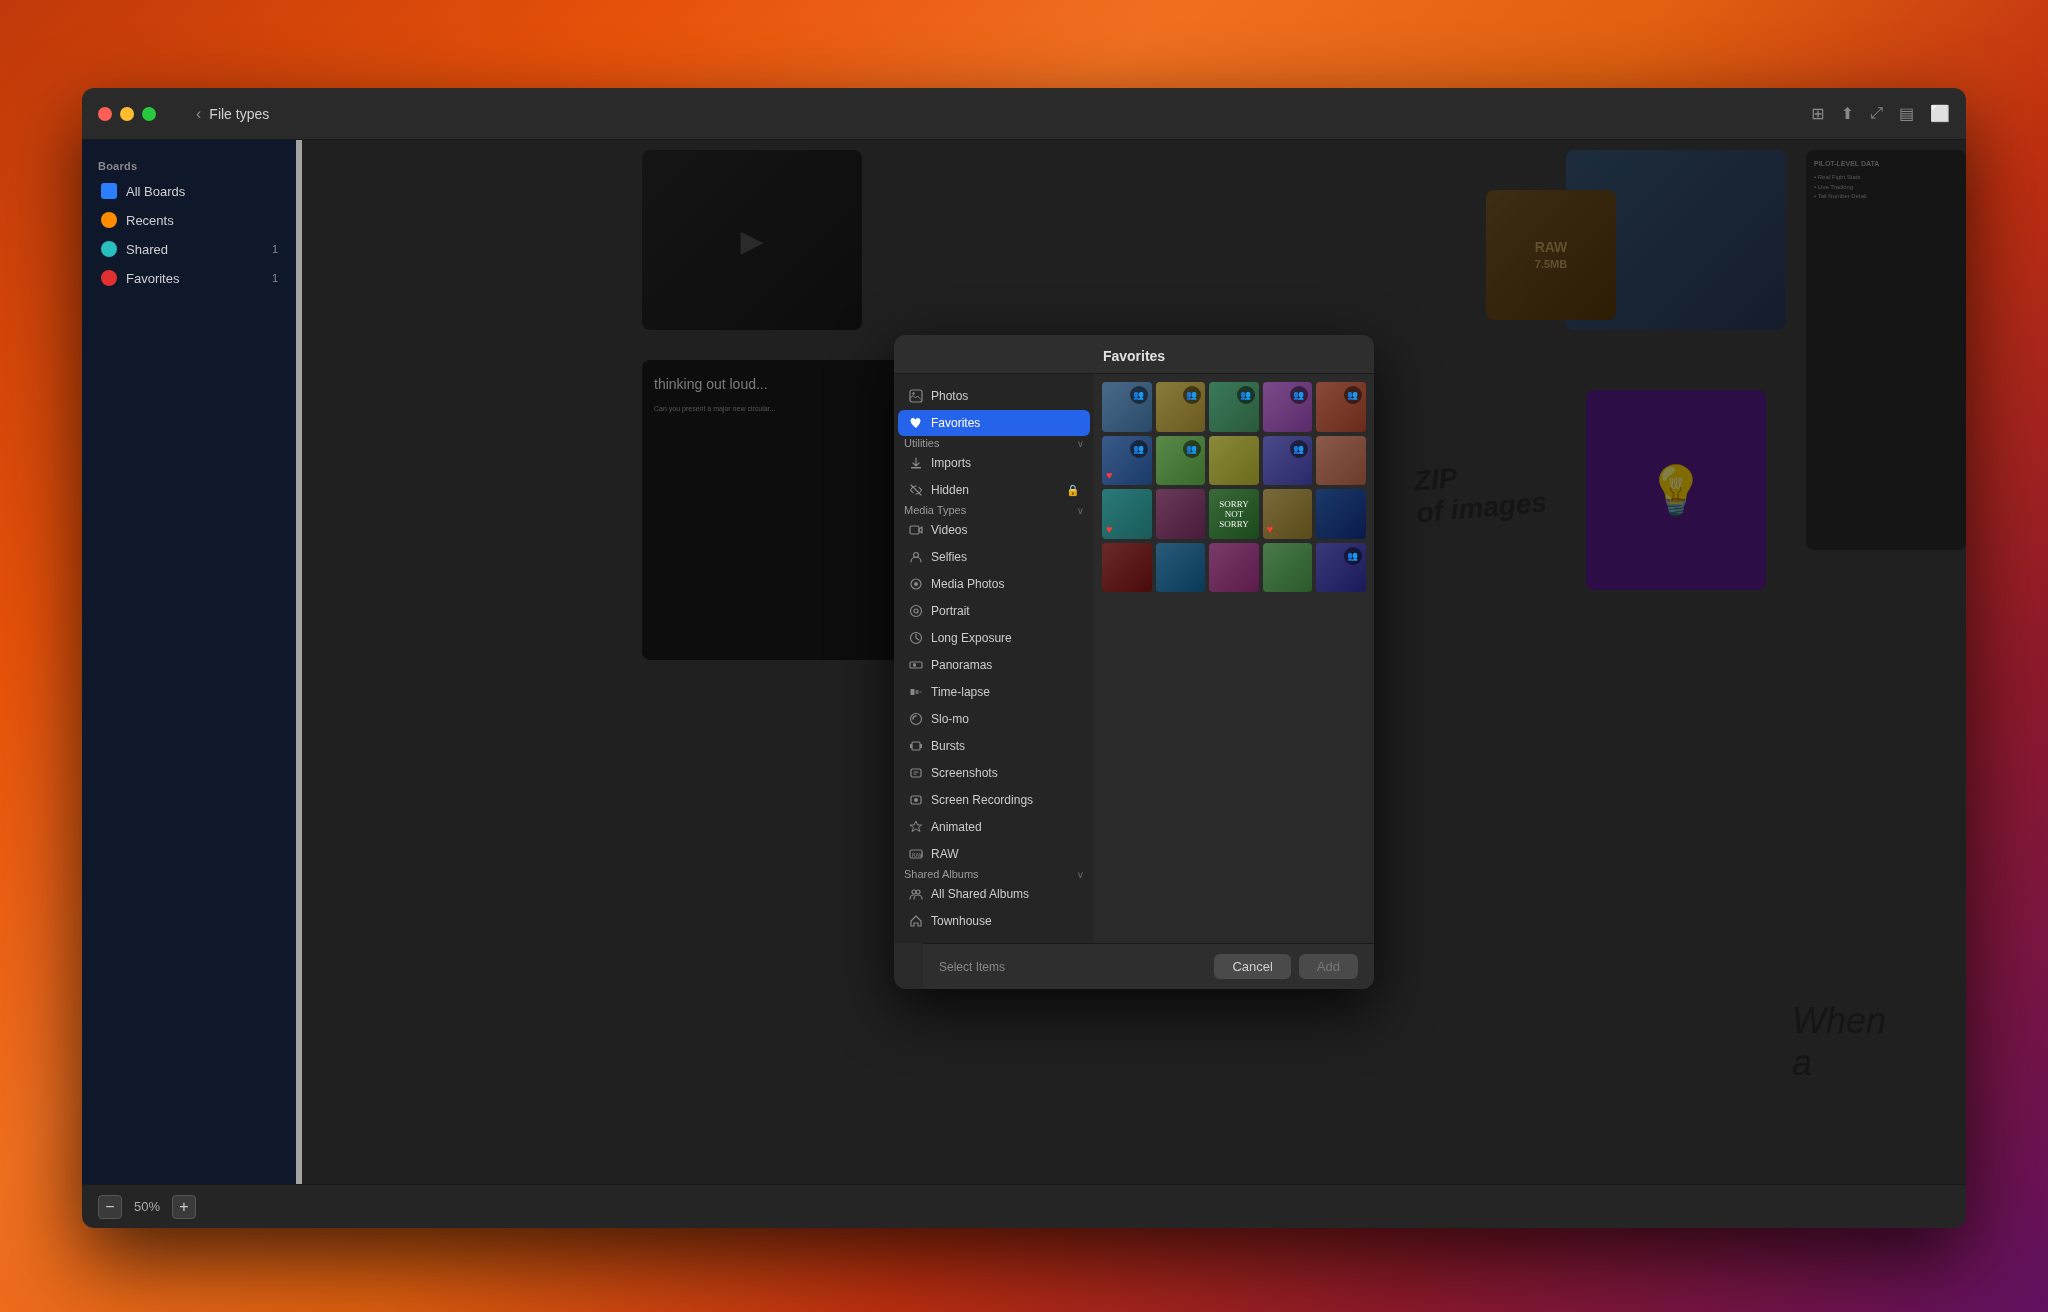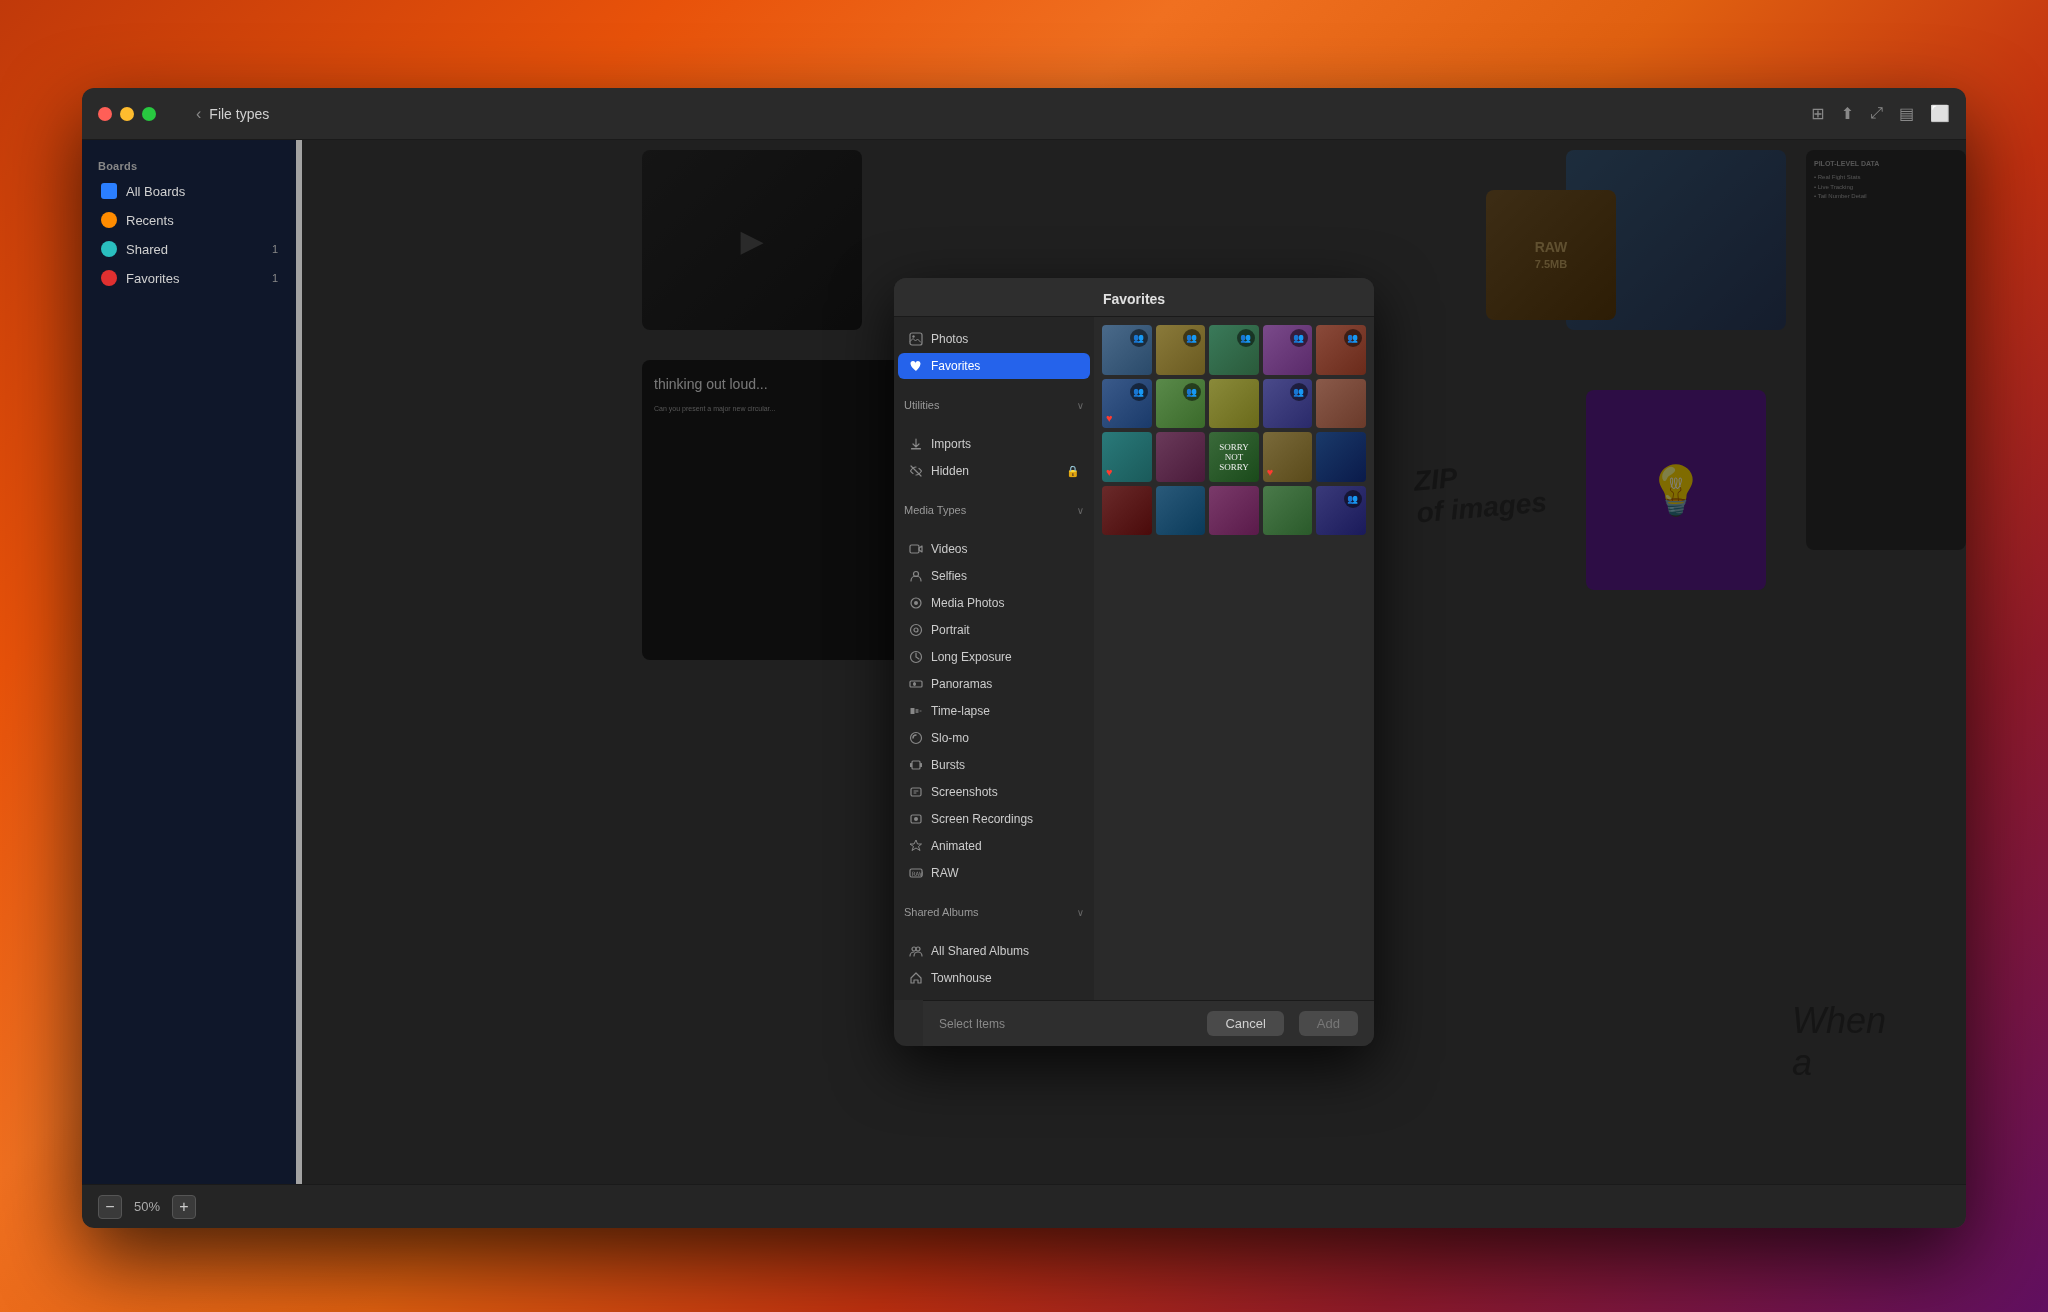--- a/index.html
+++ b/index.html
@@ -206,21 +206,21 @@
       flex-shrink: 0;
     }
     .dlg-item-label {
       color: #ccc;
       font-size: 12px;
     }
     .dlg-section-toggle {
       display: flex;
       align-items: center;
       justify-content: space-between;
-      padding: 19px 10px;
+      padding: 0 10px;
       cursor: pointer;
     }
     .dlg-section-toggle-label {
       color: #999;
       font-size: 11px;
     }
 
     
     .photo-grid {
       flex: 1;
@@ -292,21 +292,21 @@
       border-top: 1px solid #1a1a1a;
       background: #2e2e2e;
       margin-left: 29px;
     }
     .footer-label {
       color: #888;
       font-size: 12px;
     }
     .footer-buttons {
       display: flex;
-      gap: 15px;
+      gap: 8px;
     }
     .btn {
       padding: 5px 18px;
       border-radius: 6px;
       border: none;
       font-size: 13px;
       cursor: pointer;
     }
     .btn-cancel {
       background: #4a4a4a;

